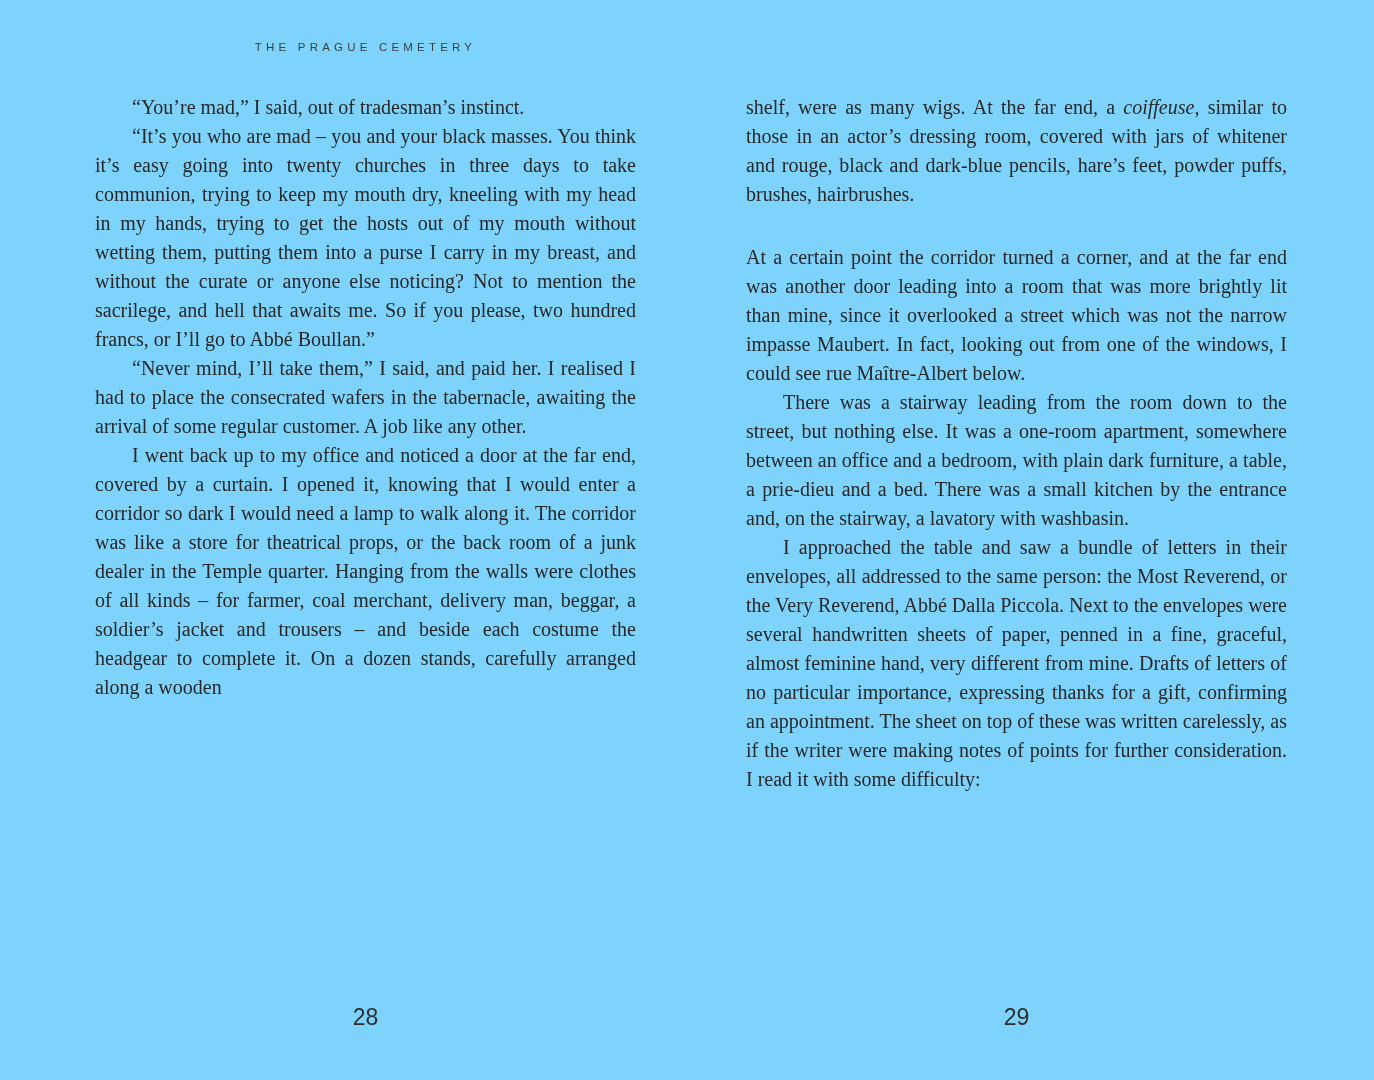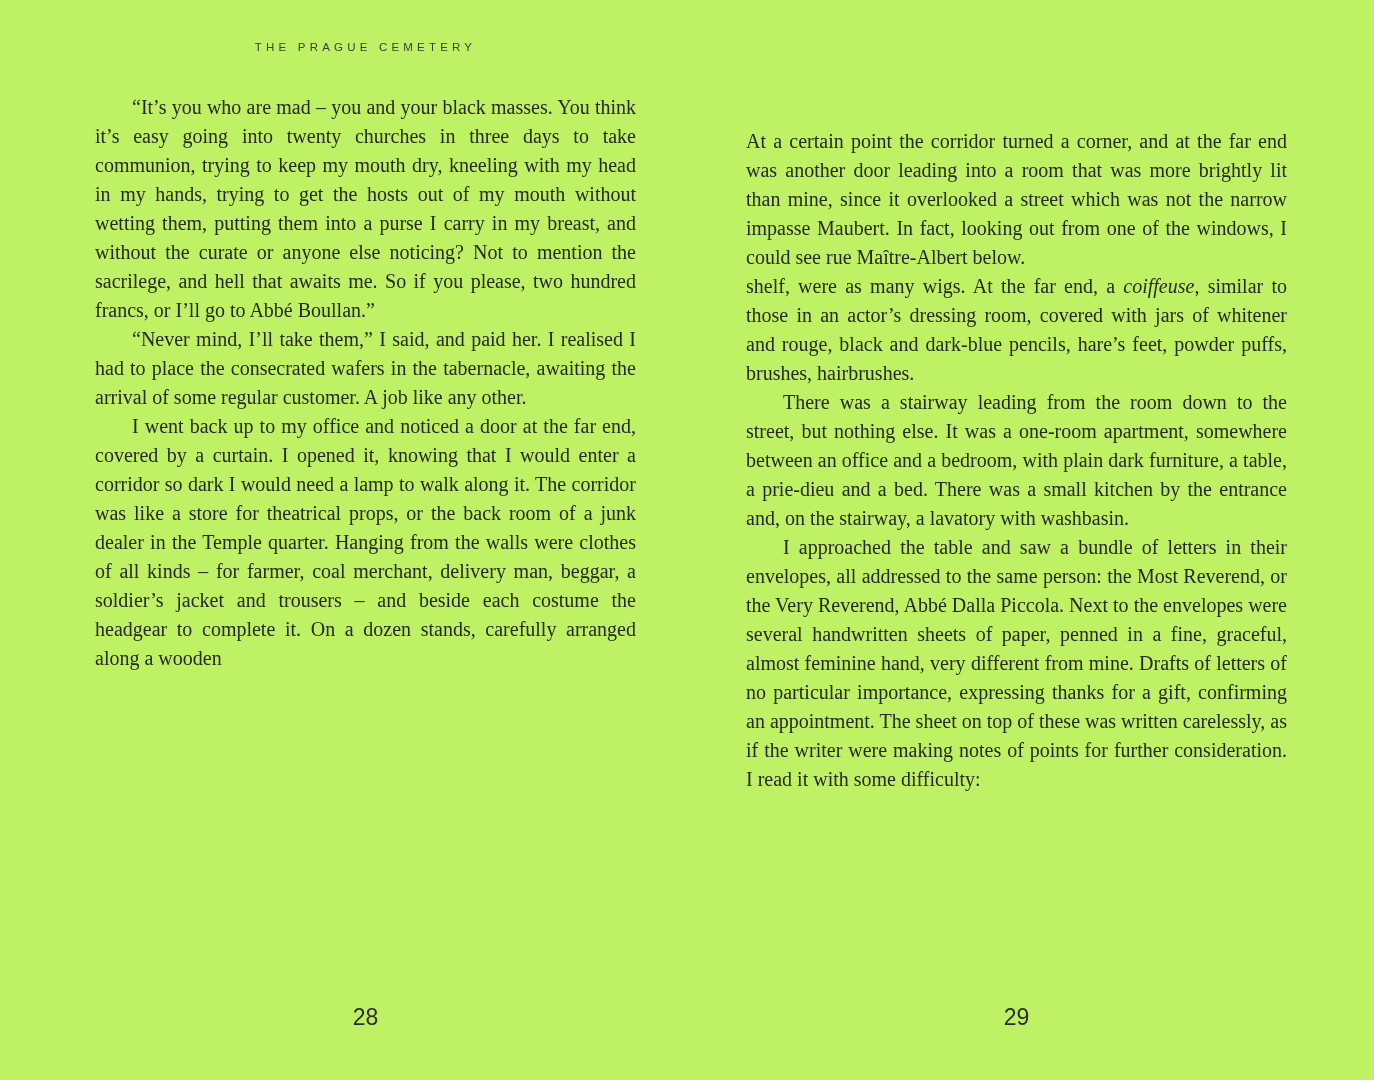--- a/index.html
+++ b/index.html
@@ -9,21 +9,21 @@
   body {
     width: 1374px;
     height: 1080px;
     background: #fbfbfa;
     font-family: "Liberation Serif", "DejaVu Serif", serif;
   }
   .spread {
     position: relative;
     width: 1374px;
     height: 1080px;
-    background: #bef264;
+    background: #7dd3fc;
     overflow: hidden;
   }
   .page {
     position: absolute;
     top: 0;
     width: 541px;
     height: 1080px;
   }
   .page.left  { left: 95px; }
   .page.right { left: 746px; }
@@ -66,30 +66,31 @@
   }
 </style>
 </head>
 <body>
 
 <div class="spread">
 
   <div class="page left">
     <div class="running-header">THE PRAGUE CEMETERY</div>
     <div class="body-text">
+        <p class="para indent"><span>“You’re mad,” I said, out of tradesman’s instinct.</span></p>
         <p class="para indent"><span>“It’s you who are mad – you and your black masses. You think it’s easy going into twenty churches in three days to take communion, trying to keep my mouth dry, kneeling with my head in my hands, trying to get the hosts out of my mouth without wetting them, putting them into a purse I carry in my breast, and without the curate or anyone else noticing? Not to mention the sacrilege, and hell that awaits me. So if you please, two hundred francs, or I’ll go to Abbé Boullan.”</span></p>
         <p class="para indent"><span>“Never mind, I’ll take them,” I said, and paid her. I realised I had to place the consecrated wafers in the tabernacle, awaiting the arrival of some regular customer. A job like any other.</span></p>
         <p class="para indent"><span>I went back up to my office and noticed a door at the far end, covered by a curtain. I opened it, knowing that I would enter a corridor so dark I would need a lamp to walk along it. The corridor was like a store for theatrical props, or the back room of a junk dealer in the Temple quarter. Hanging from the walls were clothes of all kinds – for farmer, coal merchant, delivery man, beggar, a soldier’s jacket and trousers – and beside each costume the headgear to complete it. On a dozen stands, carefully arranged along a wooden</span></p>
       </div>
     <div class="folio">28</div>
   </div>
 
   <div class="page right">
     <div class="body-text">
+        <p class="para"><span>shelf, were as many wigs. At the far end, a </span><span class="italic">coiffeuse</span><span>, similar to those in an actor’s dressing room, covered with jars of whitener and rouge, black and dark-blue pencils, hare’s feet, powder puffs, brushes, hairbrushes.</span></p>
         <p class="para gap-before"><span>At a certain point the corridor turned a corner, and at the far end was another door leading into a room that was more brightly lit than mine, since it overlooked a street which was not the narrow impasse Maubert. In fact, looking out from one of the windows, I could see rue Maître-Albert below.</span></p>
-        <p class="para"><span>shelf, were as many wigs. At the far end, a </span><span class="italic">coiffeuse</span><span>, similar to those in an actor’s dressing room, covered with jars of whitener and rouge, black and dark-blue pencils, hare’s feet, powder puffs, brushes, hairbrushes.</span></p>
         <p class="para indent"><span>There was a stairway leading from the room down to the street, but nothing else. It was a one-room apartment, somewhere between an office and a bedroom, with plain dark furniture, a table, a prie-dieu and a bed. There was a small kitchen by the entrance and, on the stairway, a lavatory with washbasin.</span></p>
         <p class="para indent"><span>I approached the table and saw a bundle of letters in their envelopes, all addressed to the same person: the Most Reverend, or the Very Reverend, Abbé Dalla Piccola. Next to the envelopes were several handwritten sheets of paper, penned in a fine, graceful, almost feminine hand, very different from mine. Drafts of letters of no particular importance, expressing thanks for a gift, confirming an appointment. The sheet on top of these was written carelessly, as if the writer were making notes of points for further consideration. I read it with some difficulty:</span></p>
       </div>
     <div class="folio">29</div>
   </div>
 
 </div>
 
 </body></html>

